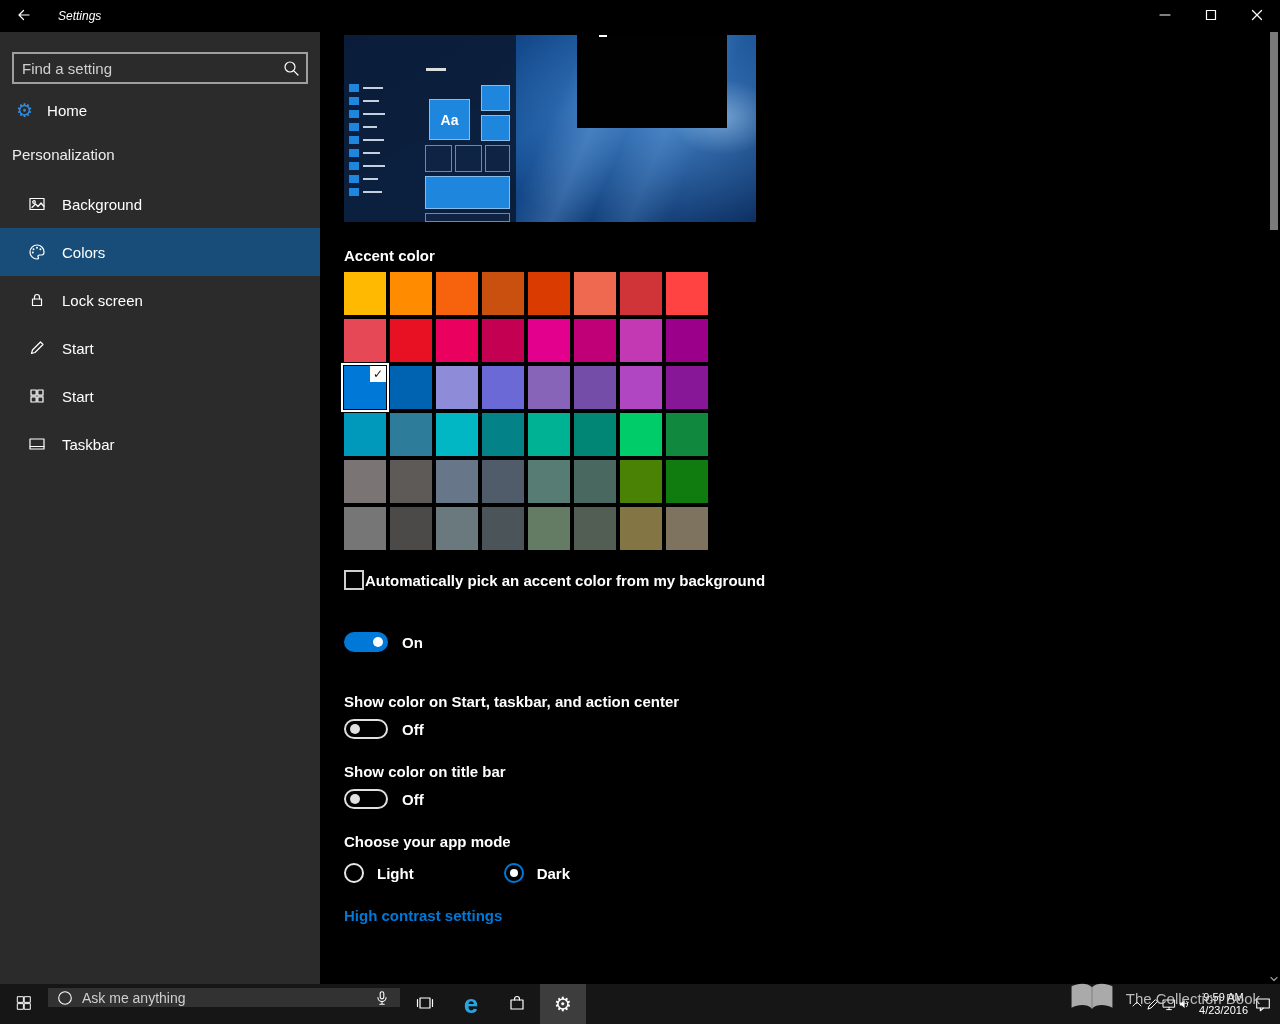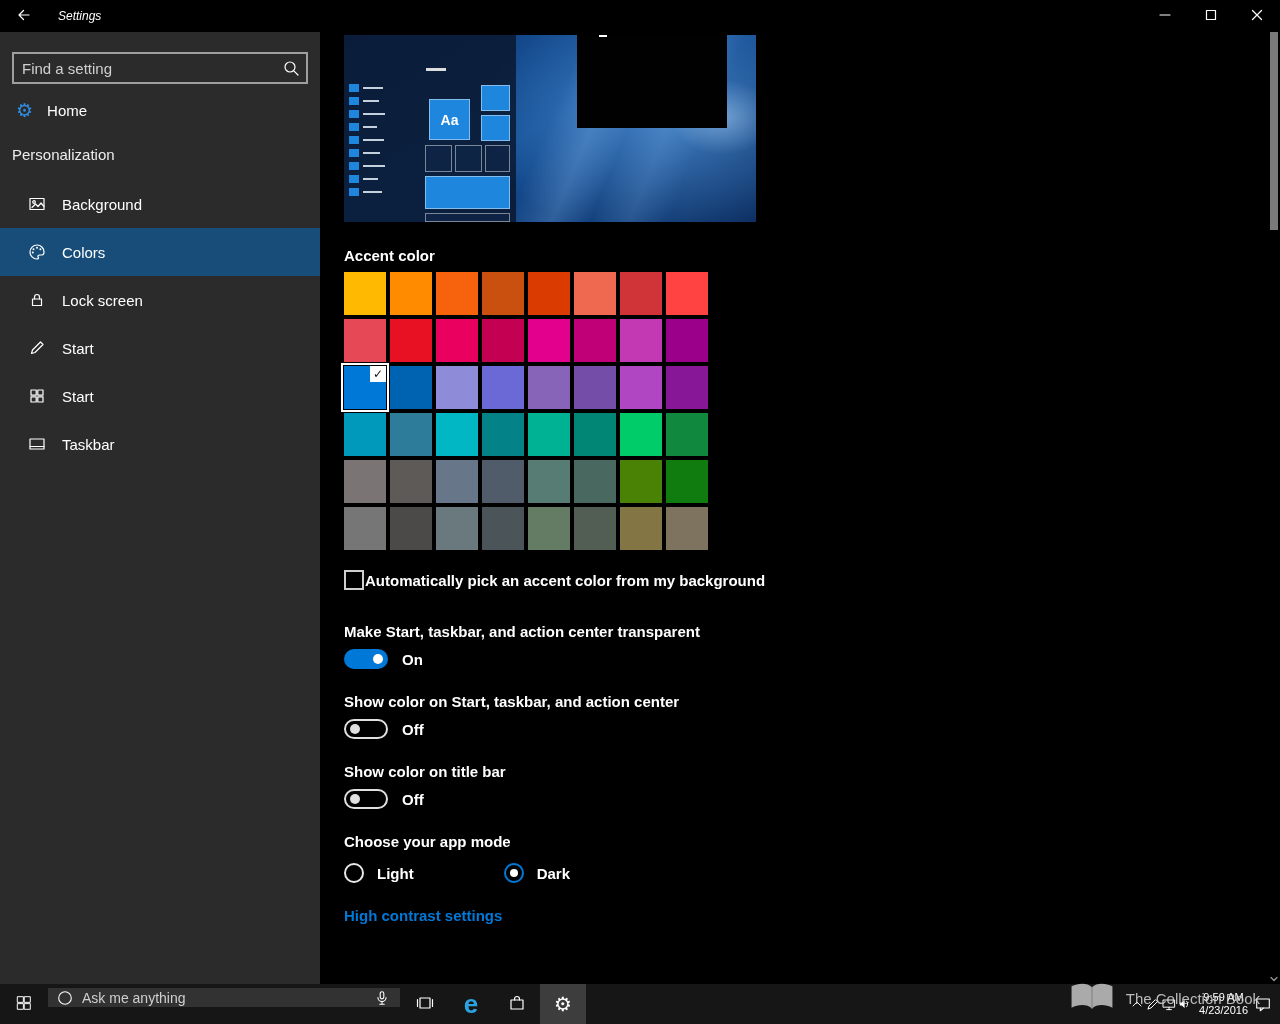--- a/index.html
+++ b/index.html
@@ -337,21 +337,20 @@
         <div class="swatch" title="#847545" style="background: rgb(132, 117, 69);"></div>
         <div class="swatch" title="#7e735f" style="background: rgb(126, 115, 95);"></div>
       </div>
 
     <div class="checkbox-row">
       <span class="checkbox"></span>
       <span class="cb-label">Automatically pick an accent color from my background</span>
     </div>
 
     <div class="setting s1">
-      <div class="setting-label">Make Start, taskbar, and action center transparent</div>
       <div class="toggle-row">
         <div class="toggle on">
             <span class="knob"></span>
           </div>
         <span class="toggle-state">On</span>
       </div>
     </div>
 
     <div class="setting s2">
       <div class="setting-label">Show color on Start, taskbar, and action center</div>

